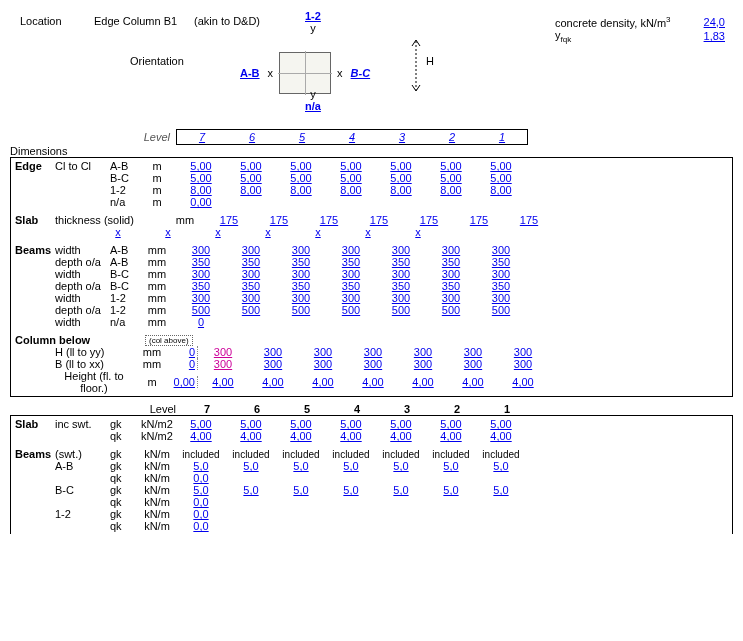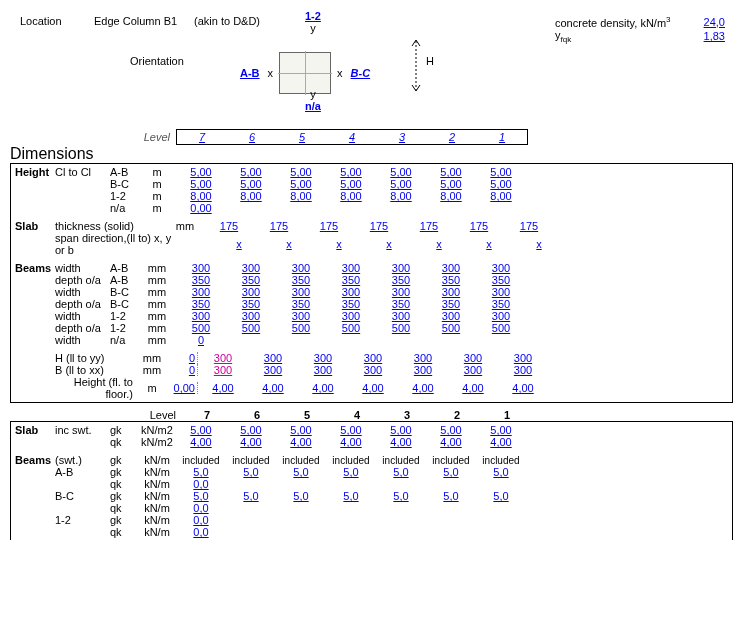--- a/index.html
+++ b/index.html
@@ -1,20 +1,20 @@
 <!DOCTYPE html>
 <html><head>
 <meta charset="utf-8">
 <style>
 body{font-family:Arial,sans-serif;font-size:11px;color:#000;margin:10px;background:#fff}
 .container{position:relative;width:723px}
 .link{color:#0000EE;text-decoration:underline;cursor:pointer}
 .link-mag{color:#CC0099;text-decoration:underline}
 .hdr{font-size:13px;color:#000}
-.section{color:#000;font-size:16px}
+.section{color:#000;font-size:11px}
 .box{border:1.5px solid #000}
 .row{display:flex;align-items:center}
 .lbl{display:inline-block}
 .cols{display:flex}
 .colh{width:50px;text-align:center}
 .dotbox{border:1px dotted #666;display:inline-block;padding:0 3px;font-size:8px}
 sup{font-size:8px}
 sub{font-size:8px}
 </style>
 </head>
@@ -81,21 +81,21 @@
         <span class="colh"><span class="link" style="font-style:italic">3</span></span>
         <span class="colh"><span class="link" style="font-style:italic">2</span></span>
         <span class="colh"><span class="link" style="font-style:italic">1</span></span>
       </div>
 </div>
 
 <div class="section">Dimensions</div>
 <div class="box" style="padding:2px 0 2px 4px">
  <div id="dim-spans">
         <div class="row">
-          <span style="width:40px;font-weight:bold">Height</span>
+          <span style="width:40px;font-weight:bold">Edge</span>
           <span style="width:55px;text-align:left">Cl to Cl</span>
           <span style="width:28px">A-B</span>
           <span style="width:38px;text-align:center">m</span>
           <span class="colh"><span class="link">5,00</span></span>
           <span class="colh"><span class="link">5,00</span></span>
           <span class="colh"><span class="link">5,00</span></span>
           <span class="colh"><span class="link">5,00</span></span>
           <span class="colh"><span class="link">5,00</span></span>
           <span class="colh"><span class="link">5,00</span></span>
           <span class="colh"><span class="link">5,00</span></span>
@@ -150,21 +150,20 @@
           <span class="colh"><span class="link">175</span></span>
           <span class="colh"><span class="link">175</span></span>
           <span class="colh"><span class="link">175</span></span>
           <span class="colh"><span class="link">175</span></span>
           <span class="colh"><span class="link">175</span></span>
           <span class="colh"><span class="link">175</span></span>
           <span class="colh"><span class="link">175</span></span>
         </div>
         <div class="row">
           <span style="width:40px"></span>
-          <span style="width:121px;text-align:left">span direction,(ll to) x, y or b</span>
           <span style="width:38px;text-align:center"></span>
           <span class="colh"><span class="link">x</span></span>
           <span class="colh"><span class="link">x</span></span>
           <span class="colh"><span class="link">x</span></span>
           <span class="colh"><span class="link">x</span></span>
           <span class="colh"><span class="link">x</span></span>
           <span class="colh"><span class="link">x</span></span>
           <span class="colh"><span class="link">x</span></span>
         </div>
       </div>
@@ -256,20 +255,25 @@
           <span class="colh"><span class="link">0</span></span>
           <span class="colh"></span>
           <span class="colh"></span>
           <span class="colh"></span>
           <span class="colh"></span>
           <span class="colh"></span>
           <span class="colh"></span>
         </div>
       </div>
  <div style="height:6px"></div>
+ <div class="row">
+   <span style="width:95px;font-weight:bold">Column below</span>
+   <span style="width:35px"></span>
+   <span class="dotbox">(col above)</span>
+ </div>
  <div id="dim-col">
         <div class="row">
           <span style="width:40px"></span>
           <span style="width:78px;text-align:left">H (ll to yy)</span>
           <span style="width:38px;text-align:center">mm</span>
           <span style="width:24px;text-align:right;border-right:1px dotted #888;padding-right:2px"><span class="link">0</span></span>
           <span class="colh"><span class="link-mag">300</span></span>
           <span class="colh"><span class="link">300</span></span>
           <span class="colh"><span class="link">300</span></span>
           <span class="colh"><span class="link">300</span></span>
@@ -285,21 +289,21 @@
           <span class="colh"><span class="link-mag">300</span></span>
           <span class="colh"><span class="link">300</span></span>
           <span class="colh"><span class="link">300</span></span>
           <span class="colh"><span class="link">300</span></span>
           <span class="colh"><span class="link">300</span></span>
           <span class="colh"><span class="link">300</span></span>
           <span class="colh"><span class="link">300</span></span>
         </div>
         <div class="row">
           <span style="width:40px"></span>
-          <span style="width:78px;text-align:right">Height (fl. to floor.)</span>
+          <span style="width:78px;text-align:center">Height (fl. to floor.)</span>
           <span style="width:38px;text-align:center">m</span>
           <span style="width:24px;text-align:right;border-right:1px dotted #888;padding-right:2px"><span class="link">0,00</span></span>
           <span class="colh"><span class="link">4,00</span></span>
           <span class="colh"><span class="link">4,00</span></span>
           <span class="colh"><span class="link">4,00</span></span>
           <span class="colh"><span class="link">4,00</span></span>
           <span class="colh"><span class="link">4,00</span></span>
           <span class="colh"><span class="link">4,00</span></span>
           <span class="colh"><span class="link">4,00</span></span>
         </div>

